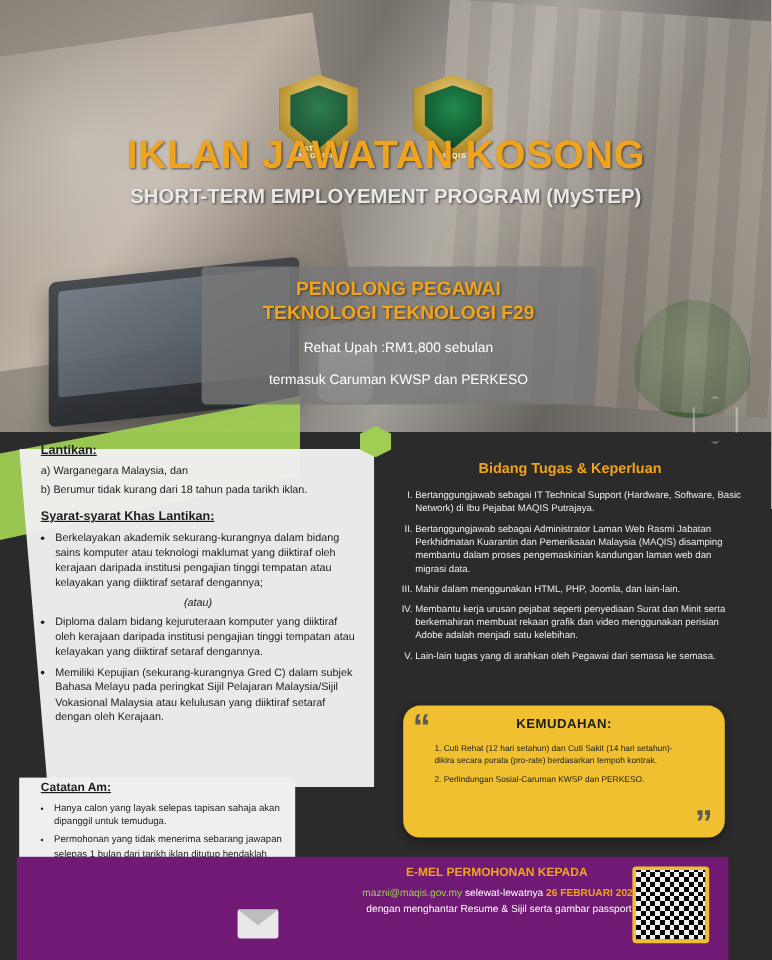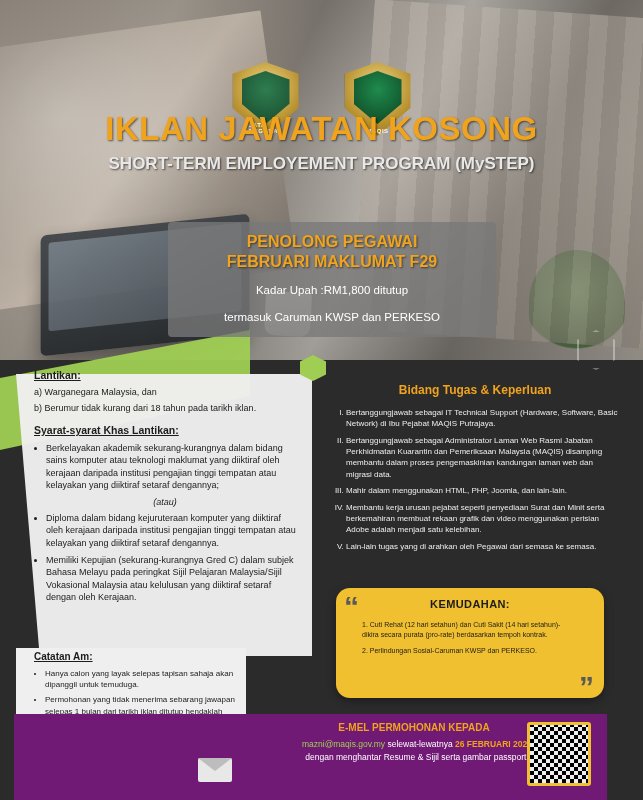--- a/index.html
+++ b/index.html
@@ -386,22 +386,22 @@
     </div>
   </div>
 
   <div class="head-block">
     <div class="h-main">IKLAN JAWATAN KOSONG</div>
     <div class="h-sub1">SHORT-TERM EMPLOYEMENT PROGRAM (MySTEP)</div>
   </div>
 
   <div class="post-box">
     <div class="post-title">PENOLONG PEGAWAI</div>
-    <div class="post-title">FEBRUARI MAKLUMAT F29</div>
-    <div class="post-rate">Kadar Upah :RM1,800 ditutup</div>
+    <div class="post-title">TEKNOLOGI TEKNOLOGI F29</div>
+    <div class="post-rate">Rehat Upah :RM1,800 sebulan</div>
     <div class="post-rate">termasuk Caruman KWSP dan PERKESO</div>
   </div>
 
   <div class="body-dark"></div>
   <div class="diag-green"></div>
   <div class="grey-panel"></div>
   <div class="grey-panel2"></div>
   <div class="green-dot"></div>
   <div class="hex-outline"></div>
 

